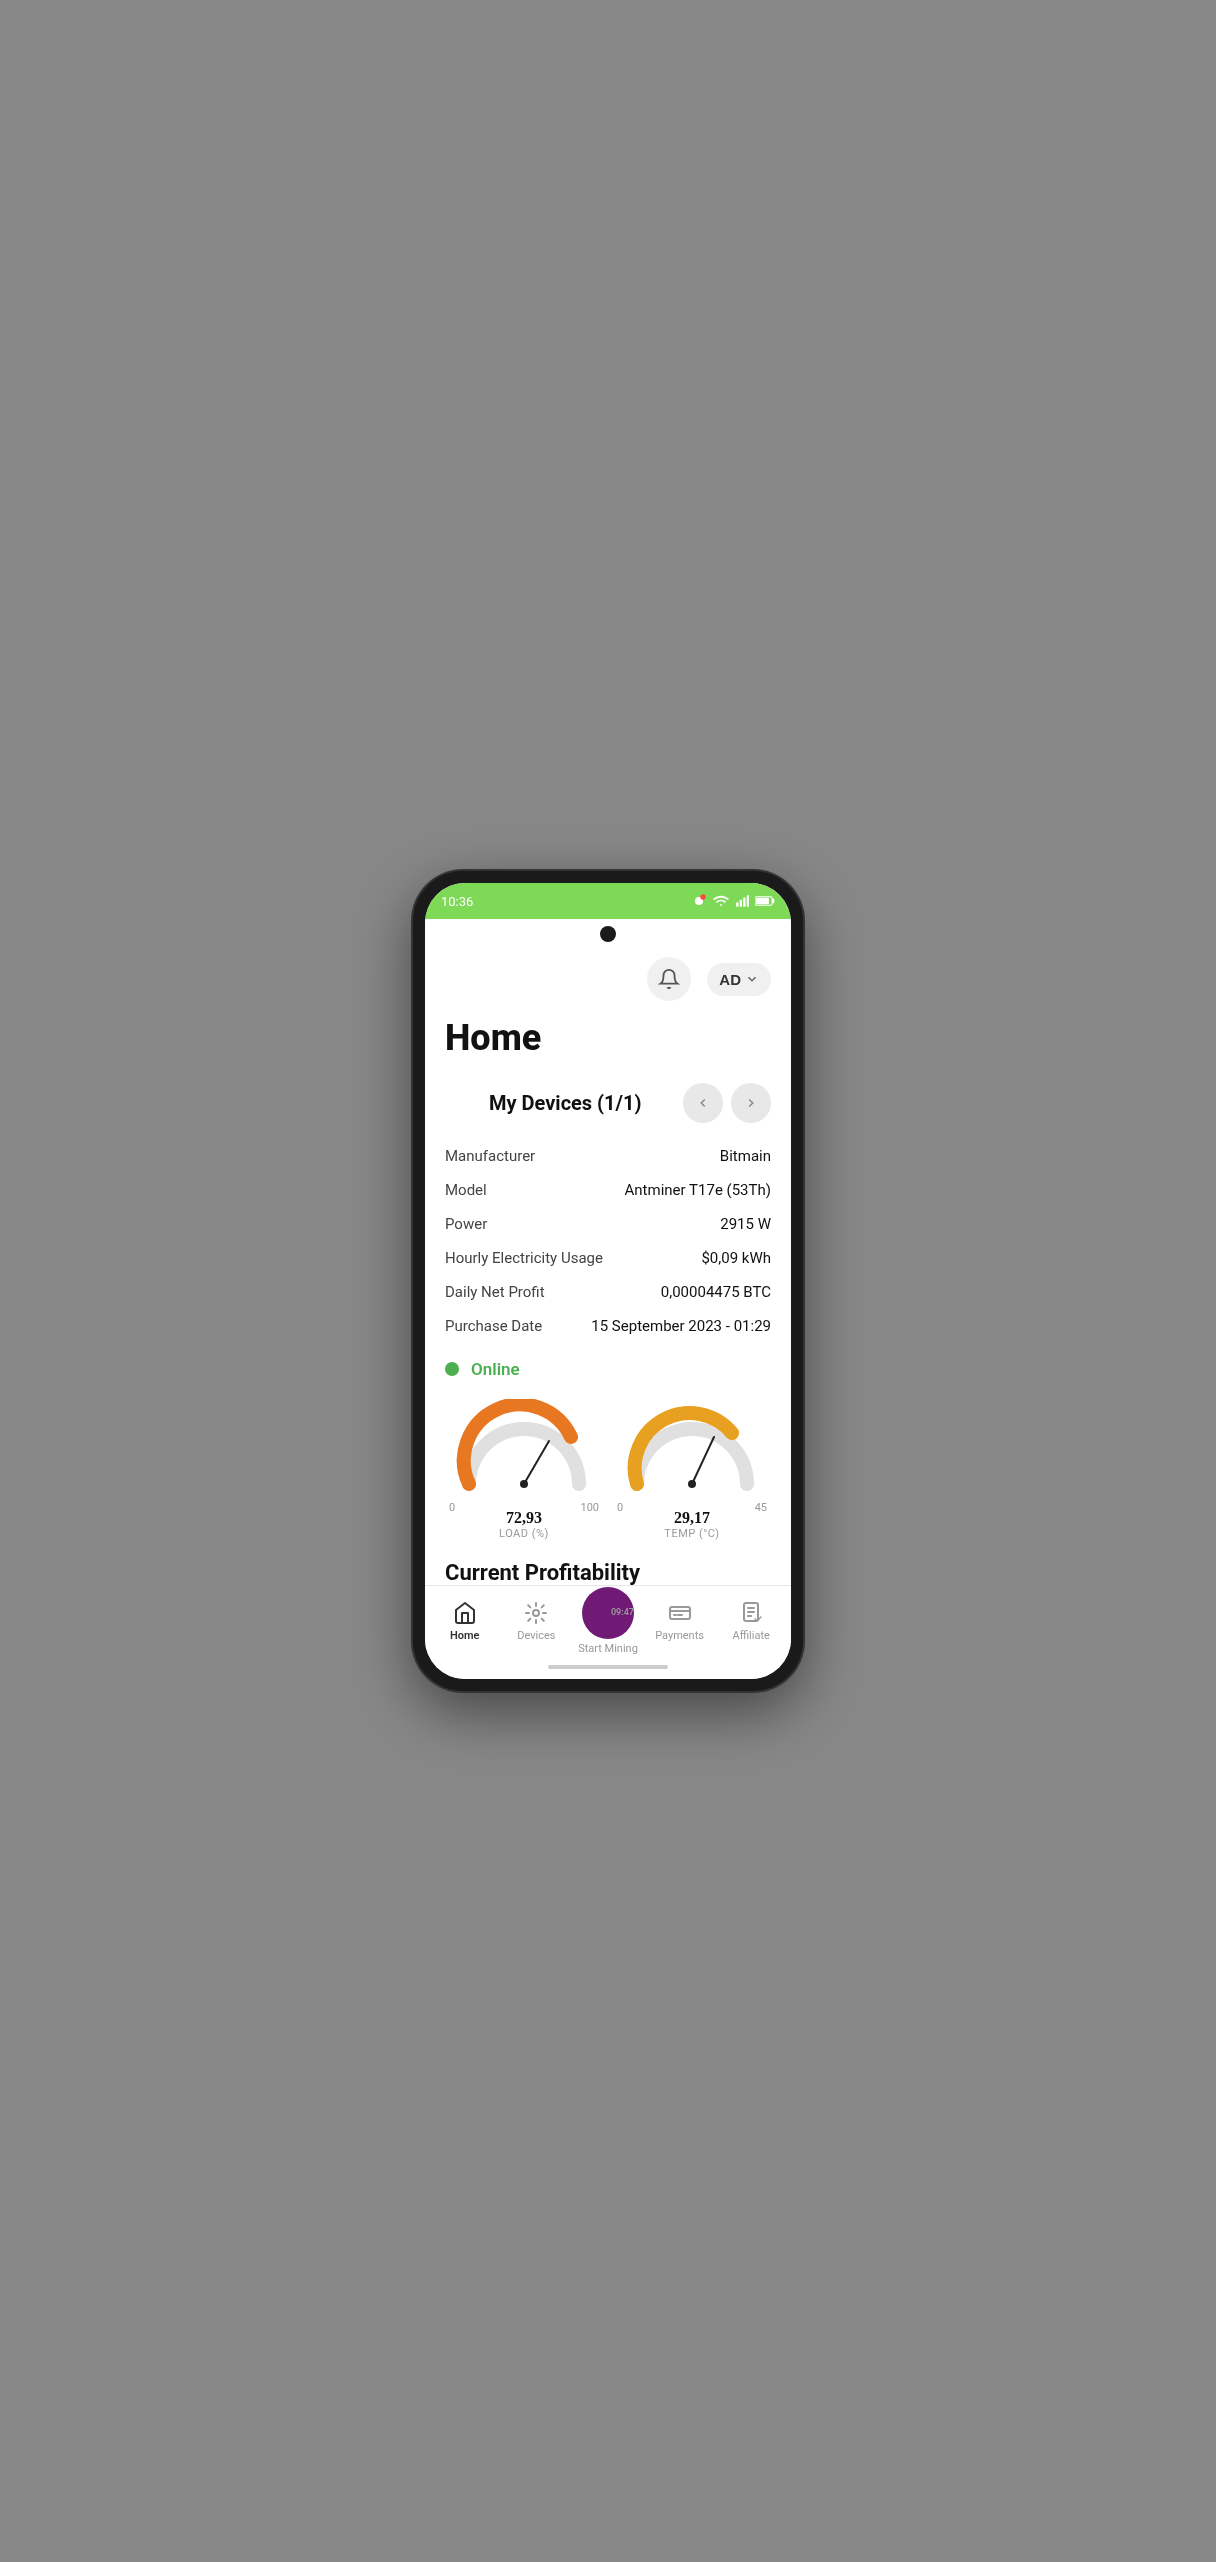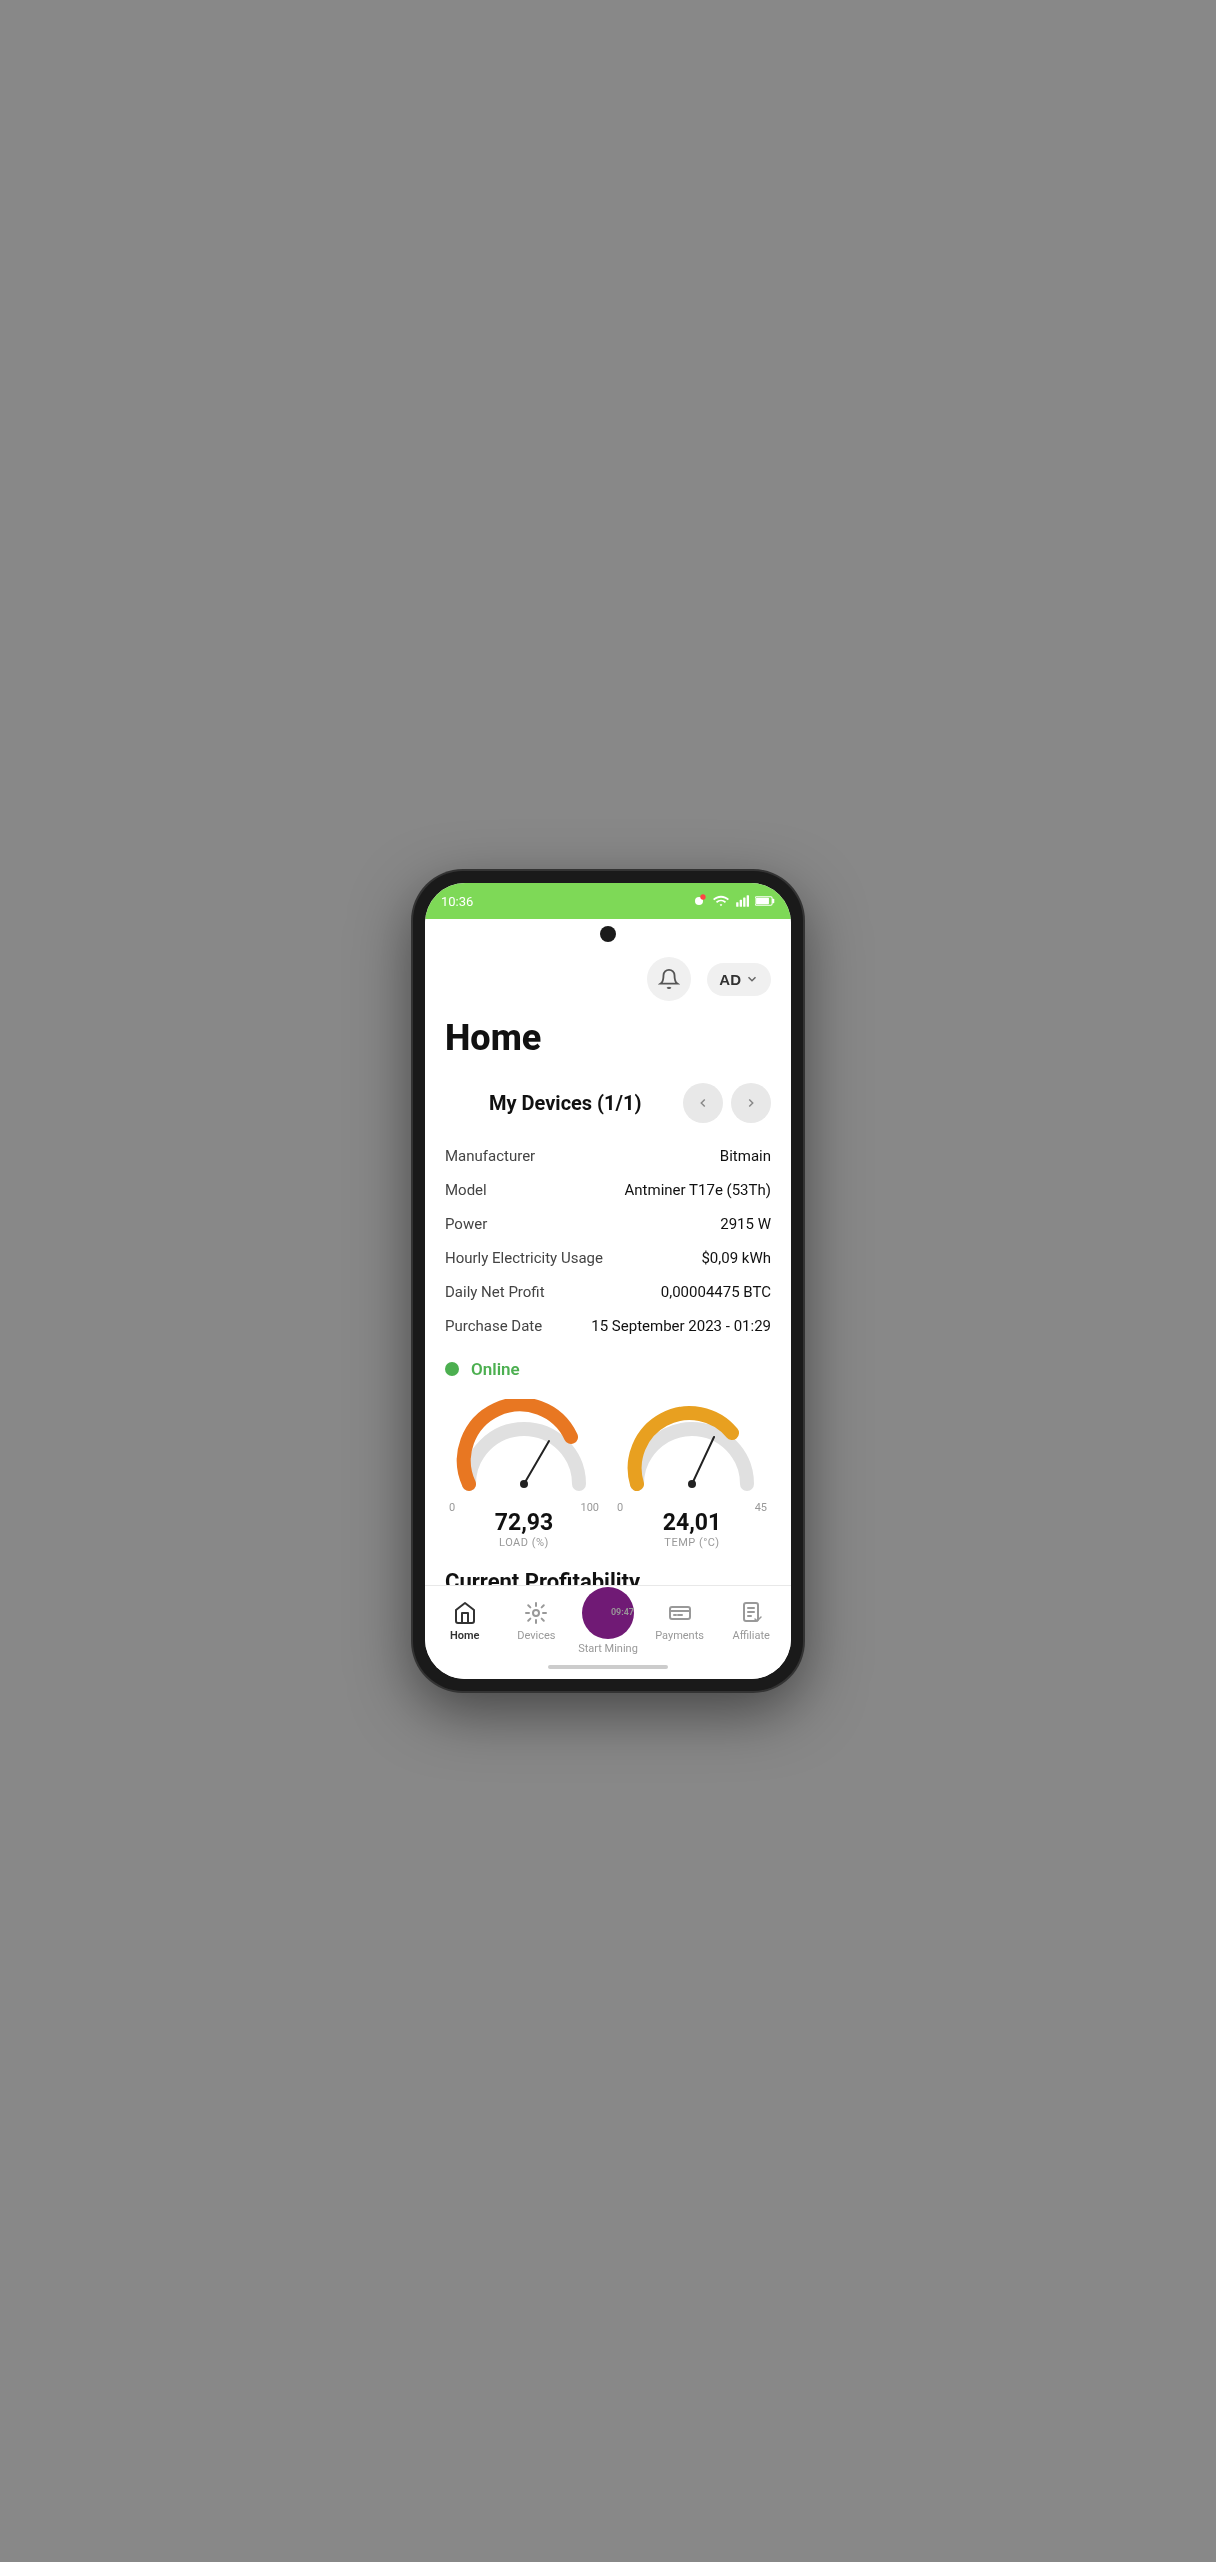--- a/index.html
+++ b/index.html
@@ -243,25 +243,26 @@
       width: 150px;
       height: 100px;
     }
 
     .gauge-svg {
       width: 150px;
       height: 100px;
     }
 
     .gauge-value {
-      font-size: 23px;
+      font-size: 16px;
       font-weight: 700;
       color: #111;
       text-align: center;
       margin-top: -5px;
+      font-family: Liberation Serif, serif;
     }
 
     .gauge-label {
       font-size: 11px;
       color: #999;
       text-align: center;
       letter-spacing: 0.5px;
     }
 
     .gauge-range {
@@ -506,21 +507,21 @@
               <path d="M 20 85 A 55 55 0 0 1 115 34" fill="none" stroke="#e8a020" stroke-width="14" stroke-linecap="round"></path>
 
               <line x1="75" y1="85" x2="97" y2="38" stroke="#222" stroke-width="2" stroke-linecap="round"></line>
               <circle cx="75" cy="85" r="4" fill="#222"></circle>
             </svg>
           </div>
           <div class="gauge-range">
             <span class="gauge-min">0</span>
             <span class="gauge-max">45</span>
           </div>
-          <div class="gauge-value">24,01</div>
+          <div class="gauge-value">29,17</div>
           <div class="gauge-label">TEMP (°C)</div>
         </div>
       </div>
 
       <div class="profitability-section">
         <h2 class="profitability-title">Current Profitability</h2>
       </div>
 
     </div>
 

